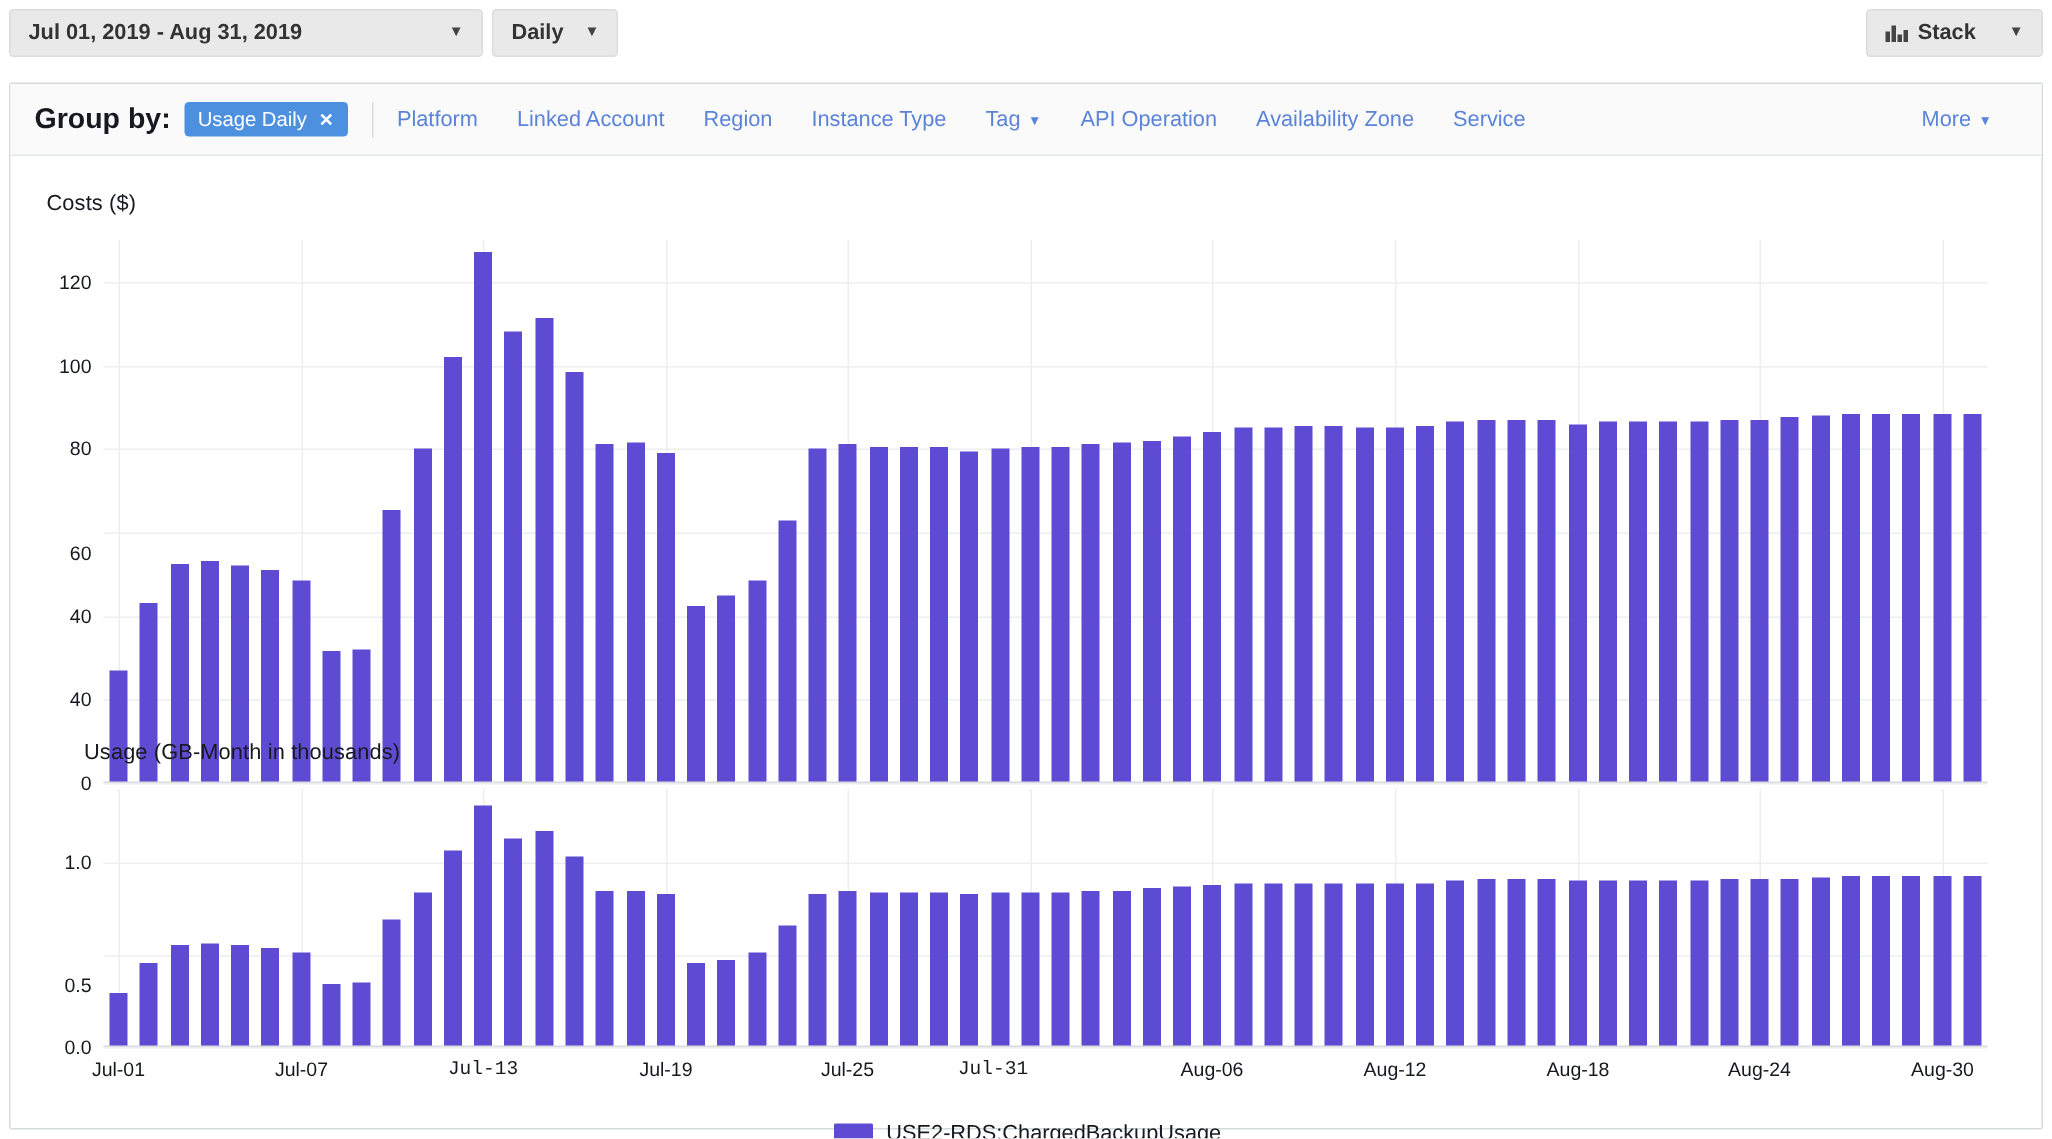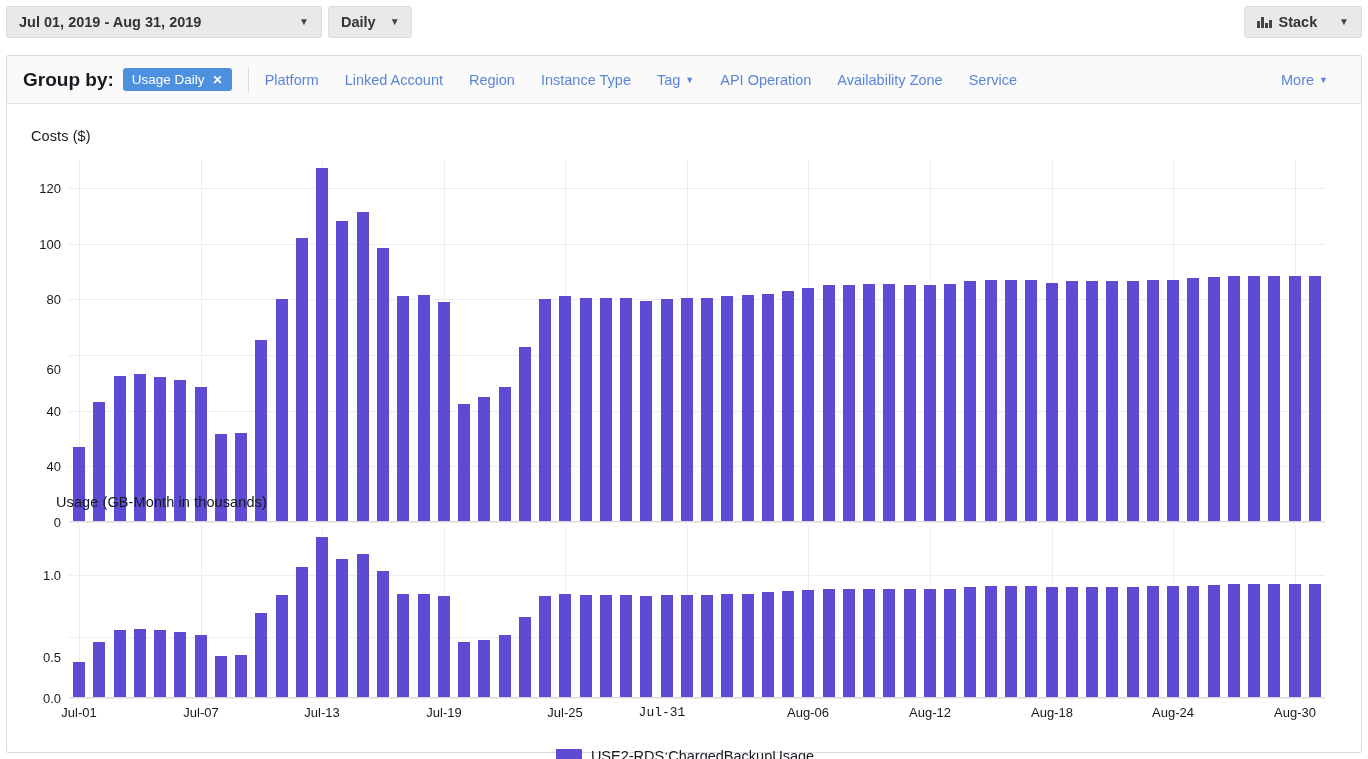--- a/index.html
+++ b/index.html
@@ -325,21 +325,21 @@
         <div class="bar" title="Aug-25: 0.91" style="left: 1118px; width: 12px; height: 111.8px; background: rgb(93, 76, 211);"></div>
         <div class="bar" title="Aug-26: 0.92" style="left: 1139px; width: 12px; height: 113.029px; background: rgb(93, 76, 211);"></div>
         <div class="bar" title="Aug-27: 0.93" style="left: 1159px; width: 12px; height: 114.257px; background: rgb(93, 76, 211);"></div>
         <div class="bar" title="Aug-28: 0.93" style="left: 1179px; width: 12px; height: 114.257px; background: rgb(93, 76, 211);"></div>
         <div class="bar" title="Aug-29: 0.93" style="left: 1199px; width: 12px; height: 114.257px; background: rgb(93, 76, 211);"></div>
         <div class="bar" title="Aug-30: 0.93" style="left: 1220px; width: 12px; height: 114.257px; background: rgb(93, 76, 211);"></div>
         <div class="bar" title="Aug-31: 0.93" style="left: 1240px; width: 12px; height: 114.257px; background: rgb(93, 76, 211);"></div>
         <div class="axis-base"></div>
         <div class="xtick" style="left: 10px;">Jul-01</div>
         <div class="xtick" style="left: 132px;">Jul-07</div>
-        <div class="xtick" style="left: 253px;">Jul-13</div>
+        <div class="xtick" style="left: 253px; font-family: Liberation Mono, monospace;">Jul-13</div>
         <div class="xtick" style="left: 375px;">Jul-19</div>
         <div class="xtick" style="left: 496px;">Jul-25</div>
         <div class="xtick" style="left: 593px; font-family: Liberation Mono, monospace;">Jul-31</div>
         <div class="xtick" style="left: 739px;">Aug-06</div>
         <div class="xtick" style="left: 861px;">Aug-12</div>
         <div class="xtick" style="left: 983px;">Aug-18</div>
         <div class="xtick" style="left: 1104px;">Aug-24</div>
         <div class="xtick" style="left: 1226px;">Aug-30</div>
       </div>
 

